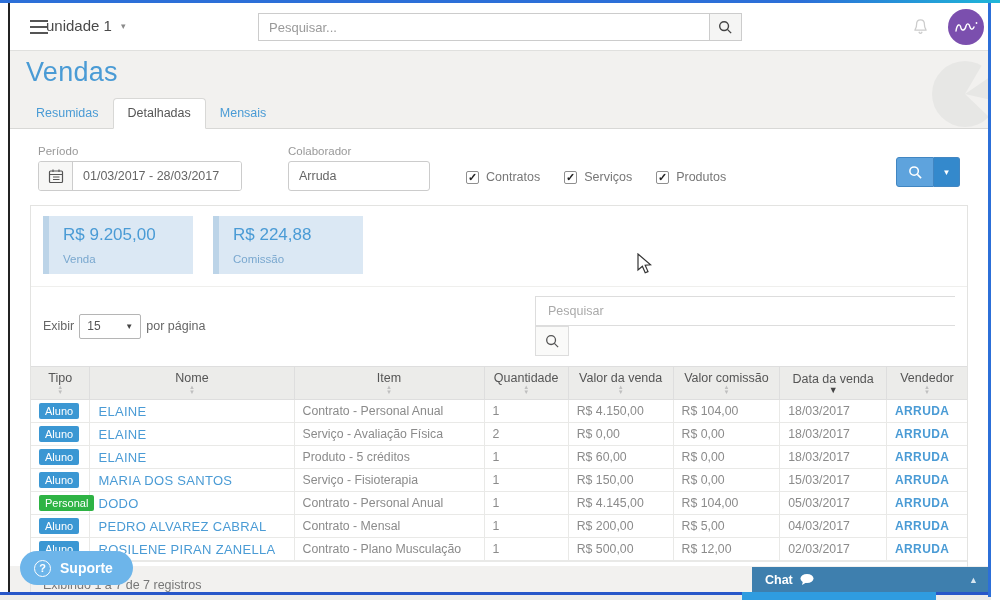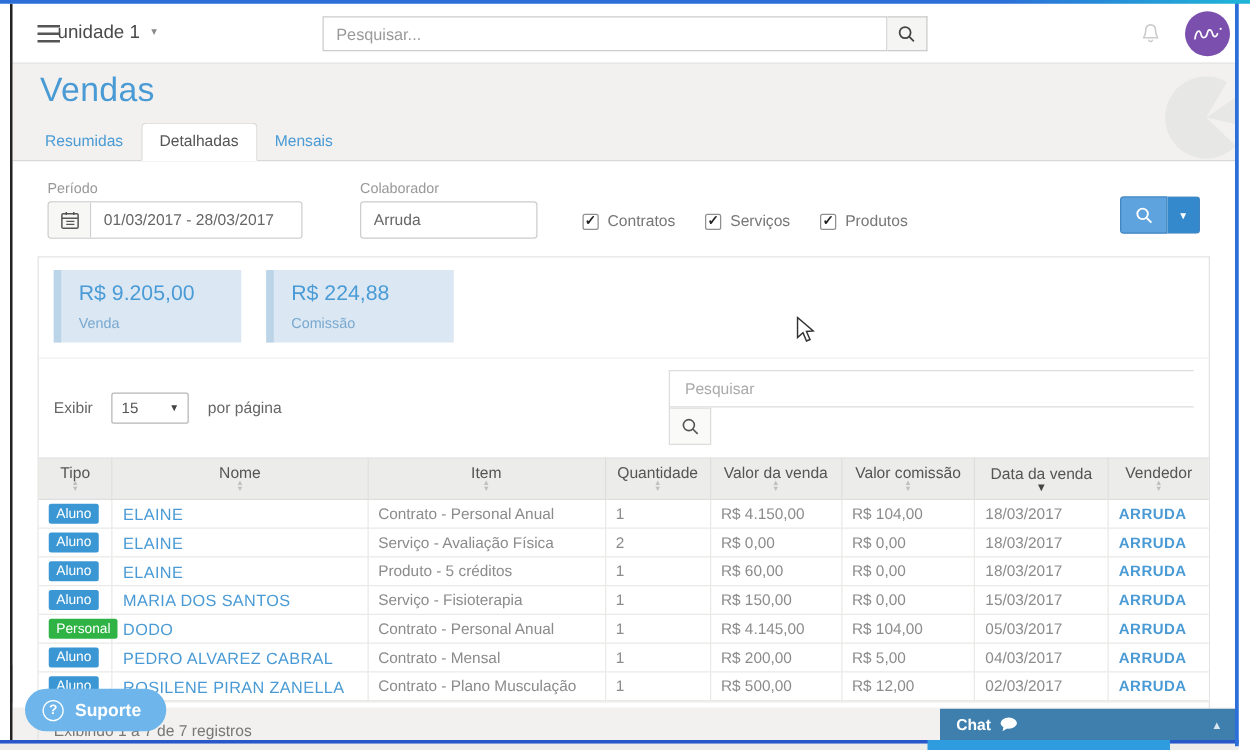--- a/index.html
+++ b/index.html
@@ -31,21 +31,21 @@
   .topsearch input::placeholder { color:#9a9a9a; }
   .topsearch button { width:32px; height:28px; border:1px solid #ccc; border-left:none;
     background:#f5f5f4; cursor:pointer; display:flex; align-items:center; justify-content:center; }
   .bell { position:absolute; right:58px; top:14px; cursor:pointer; }
   .avatar { position:absolute; right:4px; top:6px; width:36px; height:36px; border-radius:50%;
     background:var(--avatar-bg,#7b4fae); cursor:pointer; display:flex; align-items:center; justify-content:center; }
 
   .page { position:relative; height:505px; }
   .watermark { position:absolute; top:4px; right:-10px; z-index:0; }
 
-  h1 { margin:6px 0 0 22px; font-size:27px; font-weight:400;
+  h1 { margin:6px 0 0 16px; font-size:27px; font-weight:400;
     color:var(--accent-blue,#4a9bd5); letter-spacing:.3px; }
 
   .tabs { display:flex; align-items:flex-end; margin:10px 0 0 12px; position:relative; z-index:3; }
   .tab { padding:7px 14px 8px; font-size:12.5px; color:var(--accent-blue,#4a9bd5); cursor:pointer; }
   .tab.active { background:#fff; border:1px solid #d8d8d6; border-bottom:1px solid #fff;
     margin-bottom:-1px; border-radius:4px 4px 0 0; color:#555; }
 
   .panel { position:relative; z-index:1; background:#fff; border-top:1px solid #d8d8d6;
     height:438px; padding:16px 20px 0; }
 
@@ -72,21 +72,21 @@
 
   
   .results { margin-top:14px; border:1px solid #e3e3e1; }
   .cards { display:flex; gap:20px; padding:10px 12px 12px; border-bottom:1px solid #efefed; }
   .card { width:150px; height:58px; background:var(--card-bg,#dbe8f4);
     border-left:6px solid #bcd4e8; padding:9px 14px; }
   .card .val { font-size:17px; color:var(--accent-blue,#4a9bd5); }
   .card .lab { font-size:11.5px; color:#7aa8cf; margin-top:8px; }
 
   .toolbar { display:flex; justify-content:space-between; align-items:center; padding:9px 12px 10px; }
-  .toolbar .left { display:flex; align-items:center; gap:15px; font-size:12.5px; color:#666; }
+  .toolbar .left { display:flex; align-items:center; gap:5px; font-size:12.5px; color:#666; }
   .pselect { width:62px; height:25px; border:1px solid #b5b5b5; border-radius:2px; background:#fff;
     display:inline-flex; align-items:center; justify-content:space-between; padding:0 7px;
     font-size:12px; color:#555; cursor:pointer; }
   .pselect .dd { font-size:8px; color:#444; }
   .tsearch { display:flex;flex-direction:column; }
   .tsearch input { width:420px; height:30px; border:1px solid #ddd; border-right:none;
     padding:0 12px; font-size:12.5px; color:#555; outline:none; }
   .tsearch input::placeholder { color:#aaa; }
   .tsearch button { width:34px; height:30px; border:1px solid #ddd; background:#fafaf9;
     cursor:pointer; display:flex; align-items:center; justify-content:center; }

